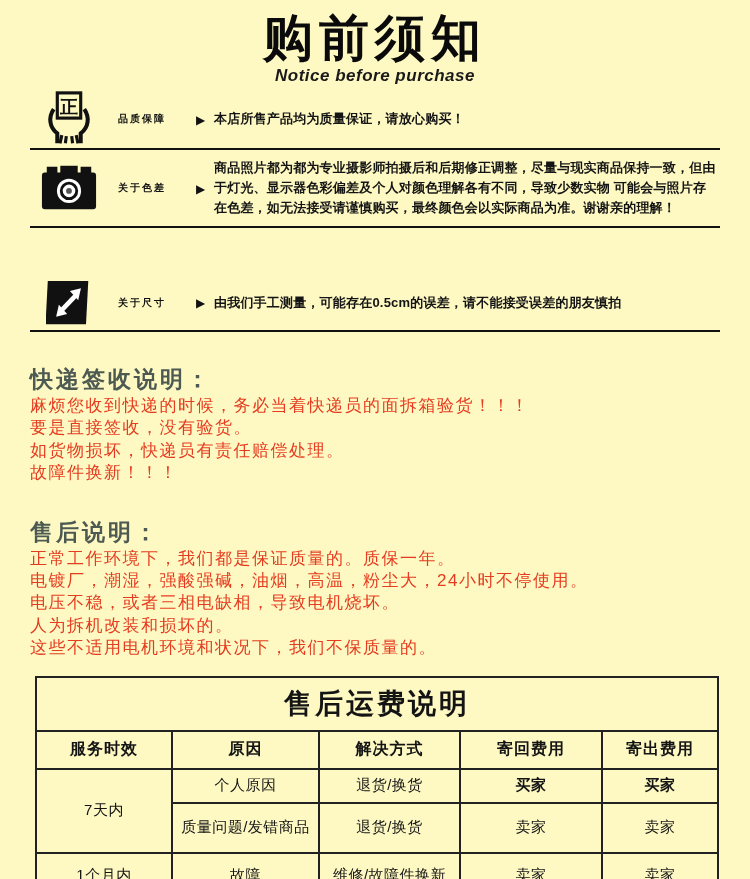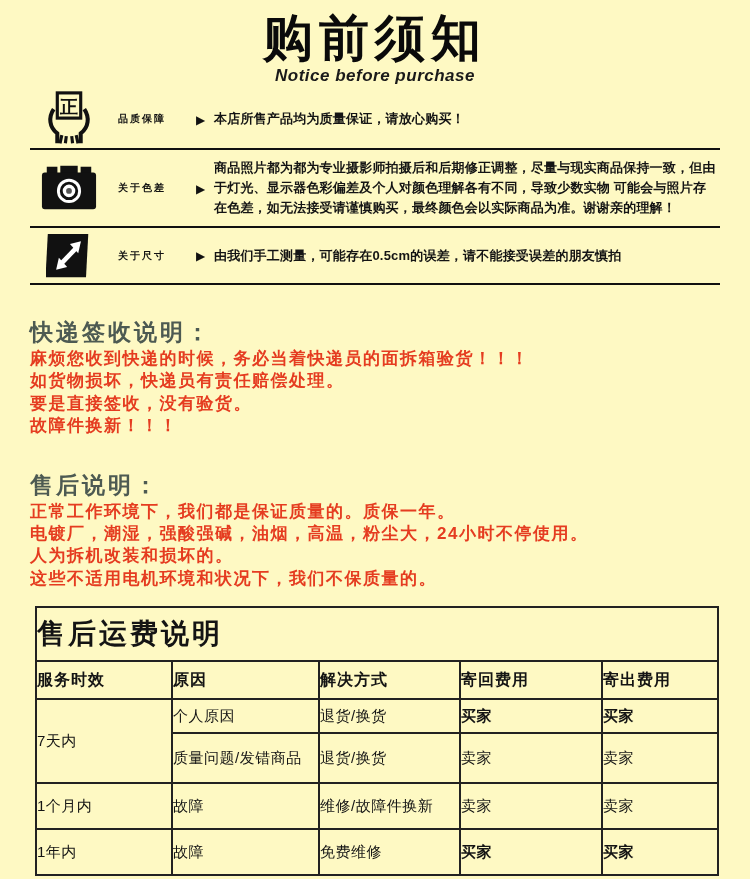--- a/index.html
+++ b/index.html
@@ -9,38 +9,38 @@
   
   .hdr { text-align:center; padding-top:10px; }
   .hdr-title { font-size:50px; font-weight:bold; color:#0a0a0a; letter-spacing:6px; line-height:56px; }
   .hdr-sub { font-size:17px; font-weight:bold; color:#1a1a1a; letter-spacing:0.5px; margin-top:0px;font-style:italic; }
 
   
   .notices { margin:4px 30px 0 30px; }
   .notice-row { display:flex; align-items:center; border-bottom:2px solid #111; }
   .notice-row.r1 { height:60px; }
   .notice-row.r2 { height:78px; }
-  .notice-row.r3 { height:57px; }
+  .notice-row.r3 { height:57px;margin-top:47px; }
   .n-icon { flex:0 0 58px; margin-left:10px; display:flex; align-items:center; justify-content:center; }
   .n-label { flex:0 0 78px; margin-left:20px; font-size:10px; font-weight:bold; color:#111; letter-spacing:2px; }
   .n-arrow { flex:0 0 18px; font-size:12px; color:#111; margin-top:1px; }
   .n-text { flex:1; font-size:13px; font-weight:bold; color:#141414; line-height:20px; letter-spacing:0.2px; padding-right:4px; }
 
   
   .section { margin-left:30px; margin-right:20px;margin-top:32px; }
   .sec-title { color:#4d5a52; font-size:23px; font-weight:bold; letter-spacing:3px; }
   .sec-delivery .sec-title { margin-top:13px; }
   .sec-aftersale .sec-title { margin-top:17px; }
-  .red-line { color:#e53c20; font-size:17px; font-weight:bold; line-height:22.4px; letter-spacing:1.5px; }
+  .red-line { color:#e53c20; font-size:17px; font-weight:normal; line-height:22.4px; letter-spacing:1.5px; }
   .sec-delivery .red-line:first-of-type,
   .sec-aftersale .red-line:first-of-type { margin-top:3px; }
 
   
   table.fees { border-collapse:collapse; margin:16px 0 0 35px; width:682px; table-layout:fixed; }
-  table.fees td { border:2px solid #222; vertical-align:middle; color:#141414; }
+  table.fees td { border:2px solid #222; text-align:center; vertical-align:middle; color:#141414; }
   td.t-title { font-size:28px; font-weight:bold; height:54px; letter-spacing:3px; }
   tr.t-head td { height:38px; font-size:16px; font-weight:bold; letter-spacing:1px; }
   tr.t-row td { font-size:15px; letter-spacing:0.5px; }
   tr.t-row.h41 td { height:34px; }
   tr.t-row.h39 td { height:50px; }
   tr.t-row.h33 td { height:46px; }
   td.fee-red { color:#e53c20; font-weight:bold; }
 </style>
 </head>
 <body>
@@ -101,29 +101,30 @@
       <span class="n-label">关于尺寸</span>
       <span class="n-arrow">▶</span>
       <span class="n-text">由我们手工测量，可能存在0.5cm的误差，请不能接受误差的朋友慎拍</span>
     </div>
 
   </div>
 
   <div class="section sec-delivery">
     <div class="sec-title">快递签收说明：</div>
     <div class="red-line">麻烦您收到快递的时候，务必当着快递员的面拆箱验货！！！</div>
+    <div class="red-line">要是直接签收，没有验货。</div>
     <div class="red-line">如货物损坏，快递员有责任赔偿处理。</div>
-    <div class="red-line">要是直接签收，没有验货。</div>
     <div class="red-line">故障件换新！！！</div>
   </div>
 
   <div class="section sec-aftersale">
     <div class="sec-title">售后说明：</div>
     <div class="red-line">正常工作环境下，我们都是保证质量的。质保一年。</div>
     <div class="red-line">电镀厂，潮湿，强酸强碱，油烟，高温，粉尘大，24小时不停使用。</div>
+    <div class="red-line">电压不稳，或者三相电缺相，导致电机烧坏。</div>
     <div class="red-line">人为拆机改装和损坏的。</div>
     <div class="red-line">这些不适用电机环境和状况下，我们不保质量的。</div>
   </div>
 
   <table class="fees">
     <colgroup>
       <col style="width:136px">
         <col style="width:147px">
         <col style="width:141px">
         <col style="width:142px">

